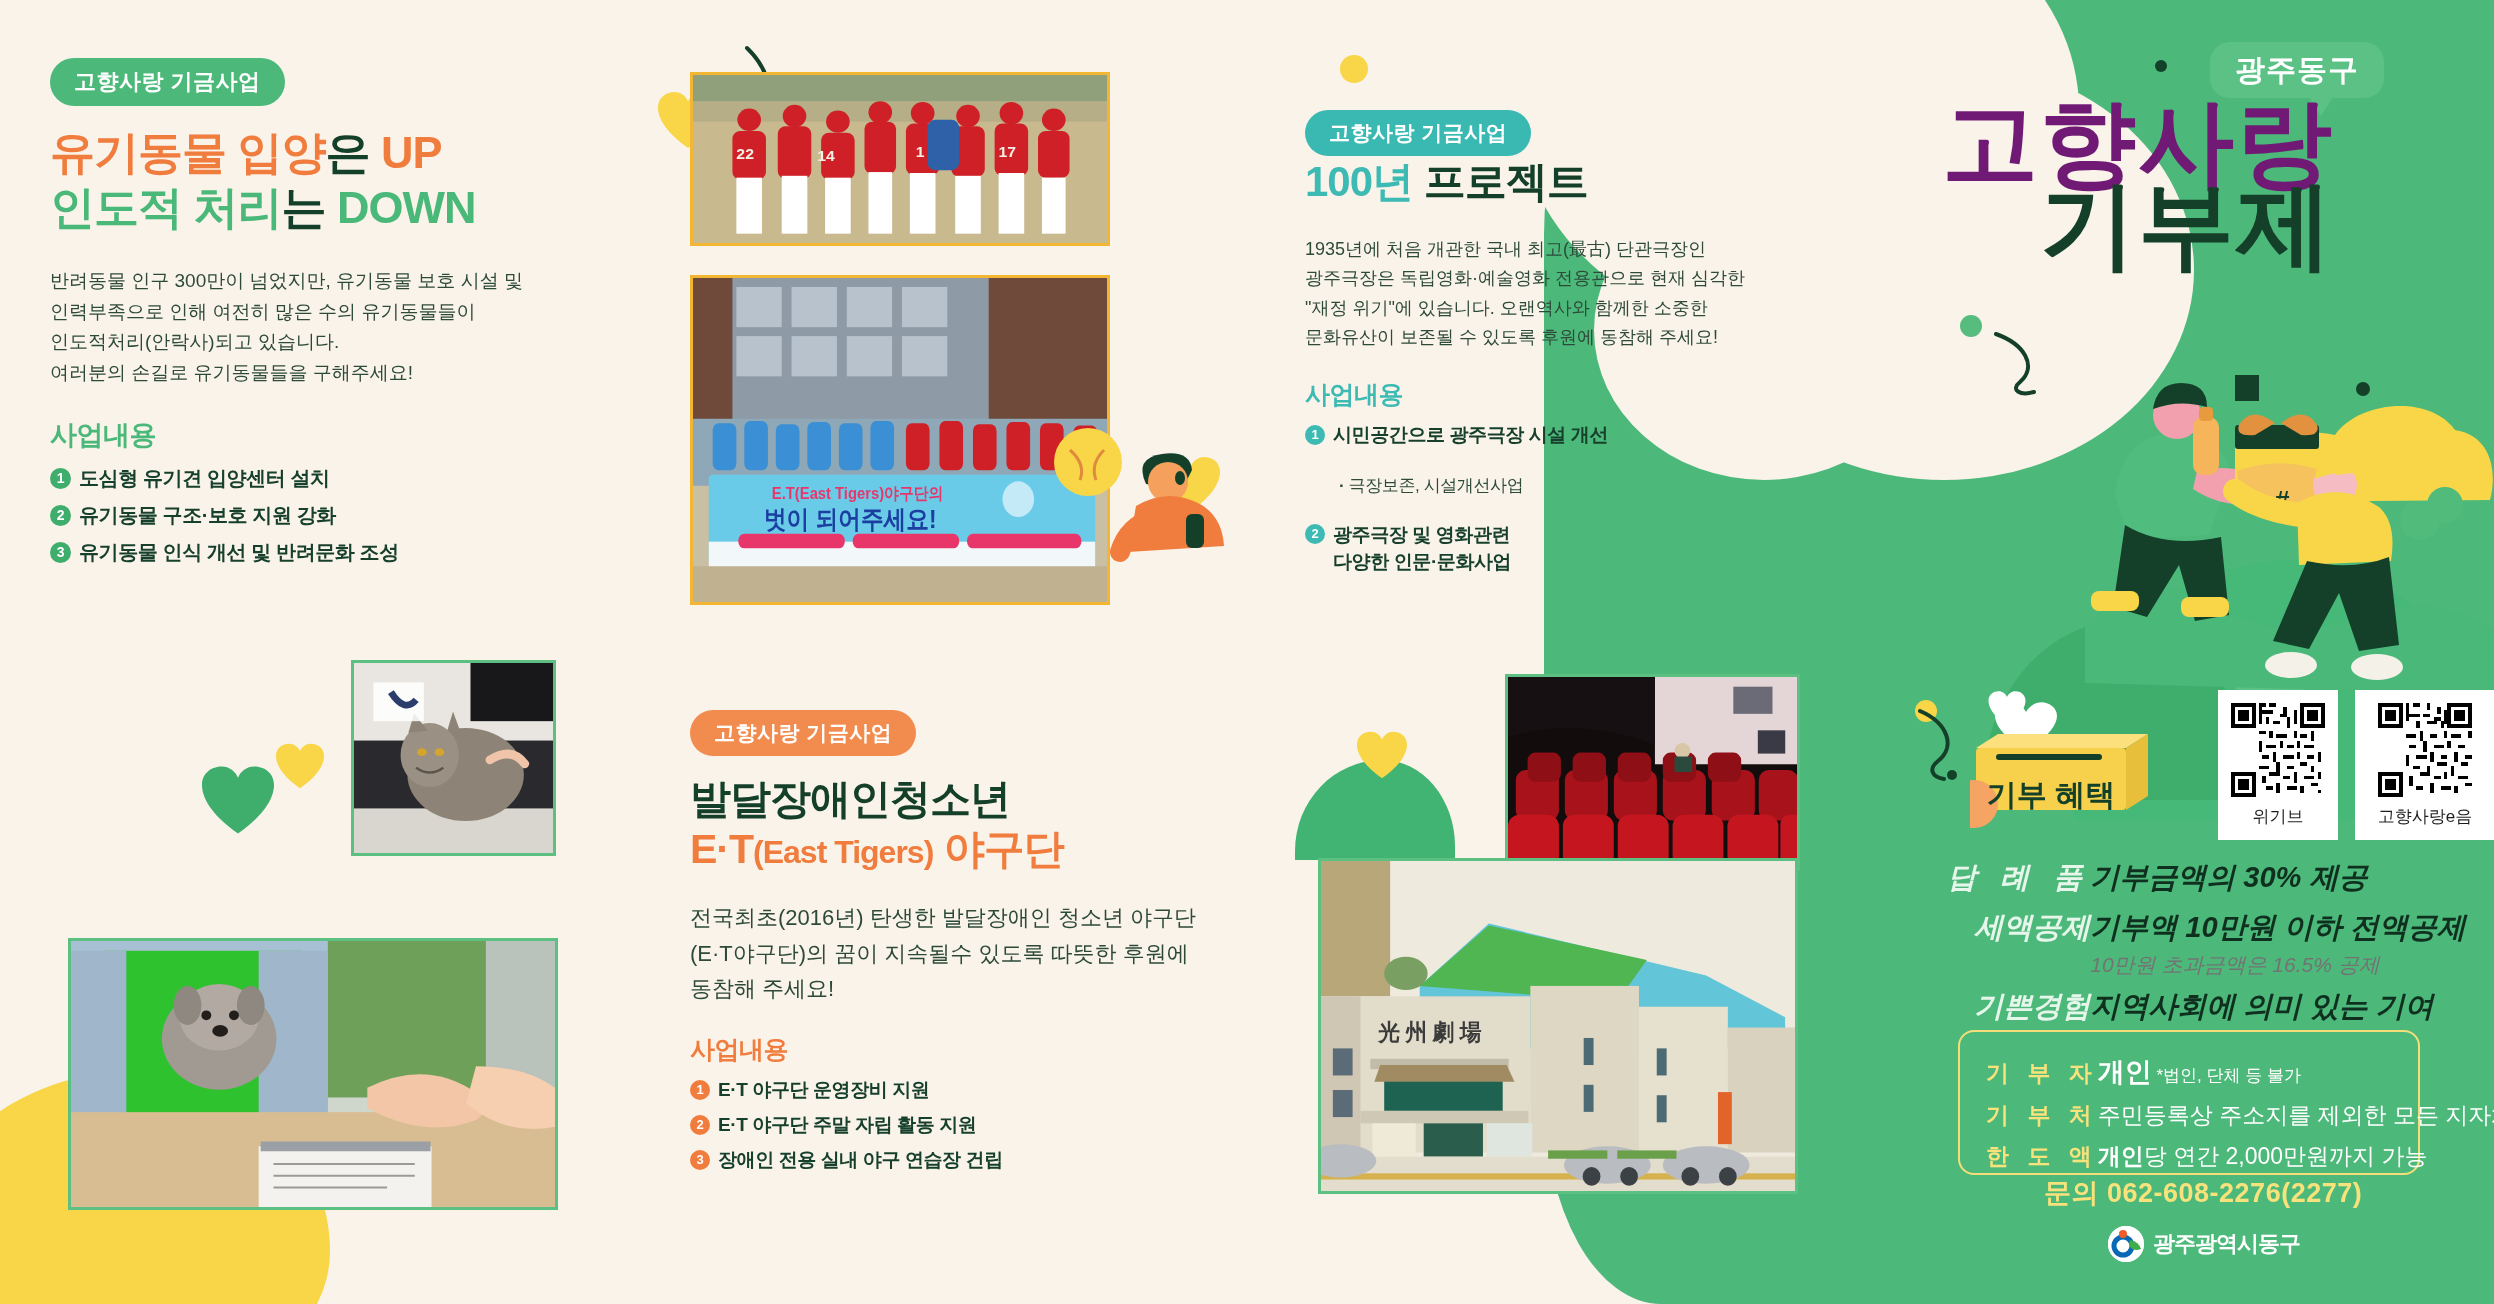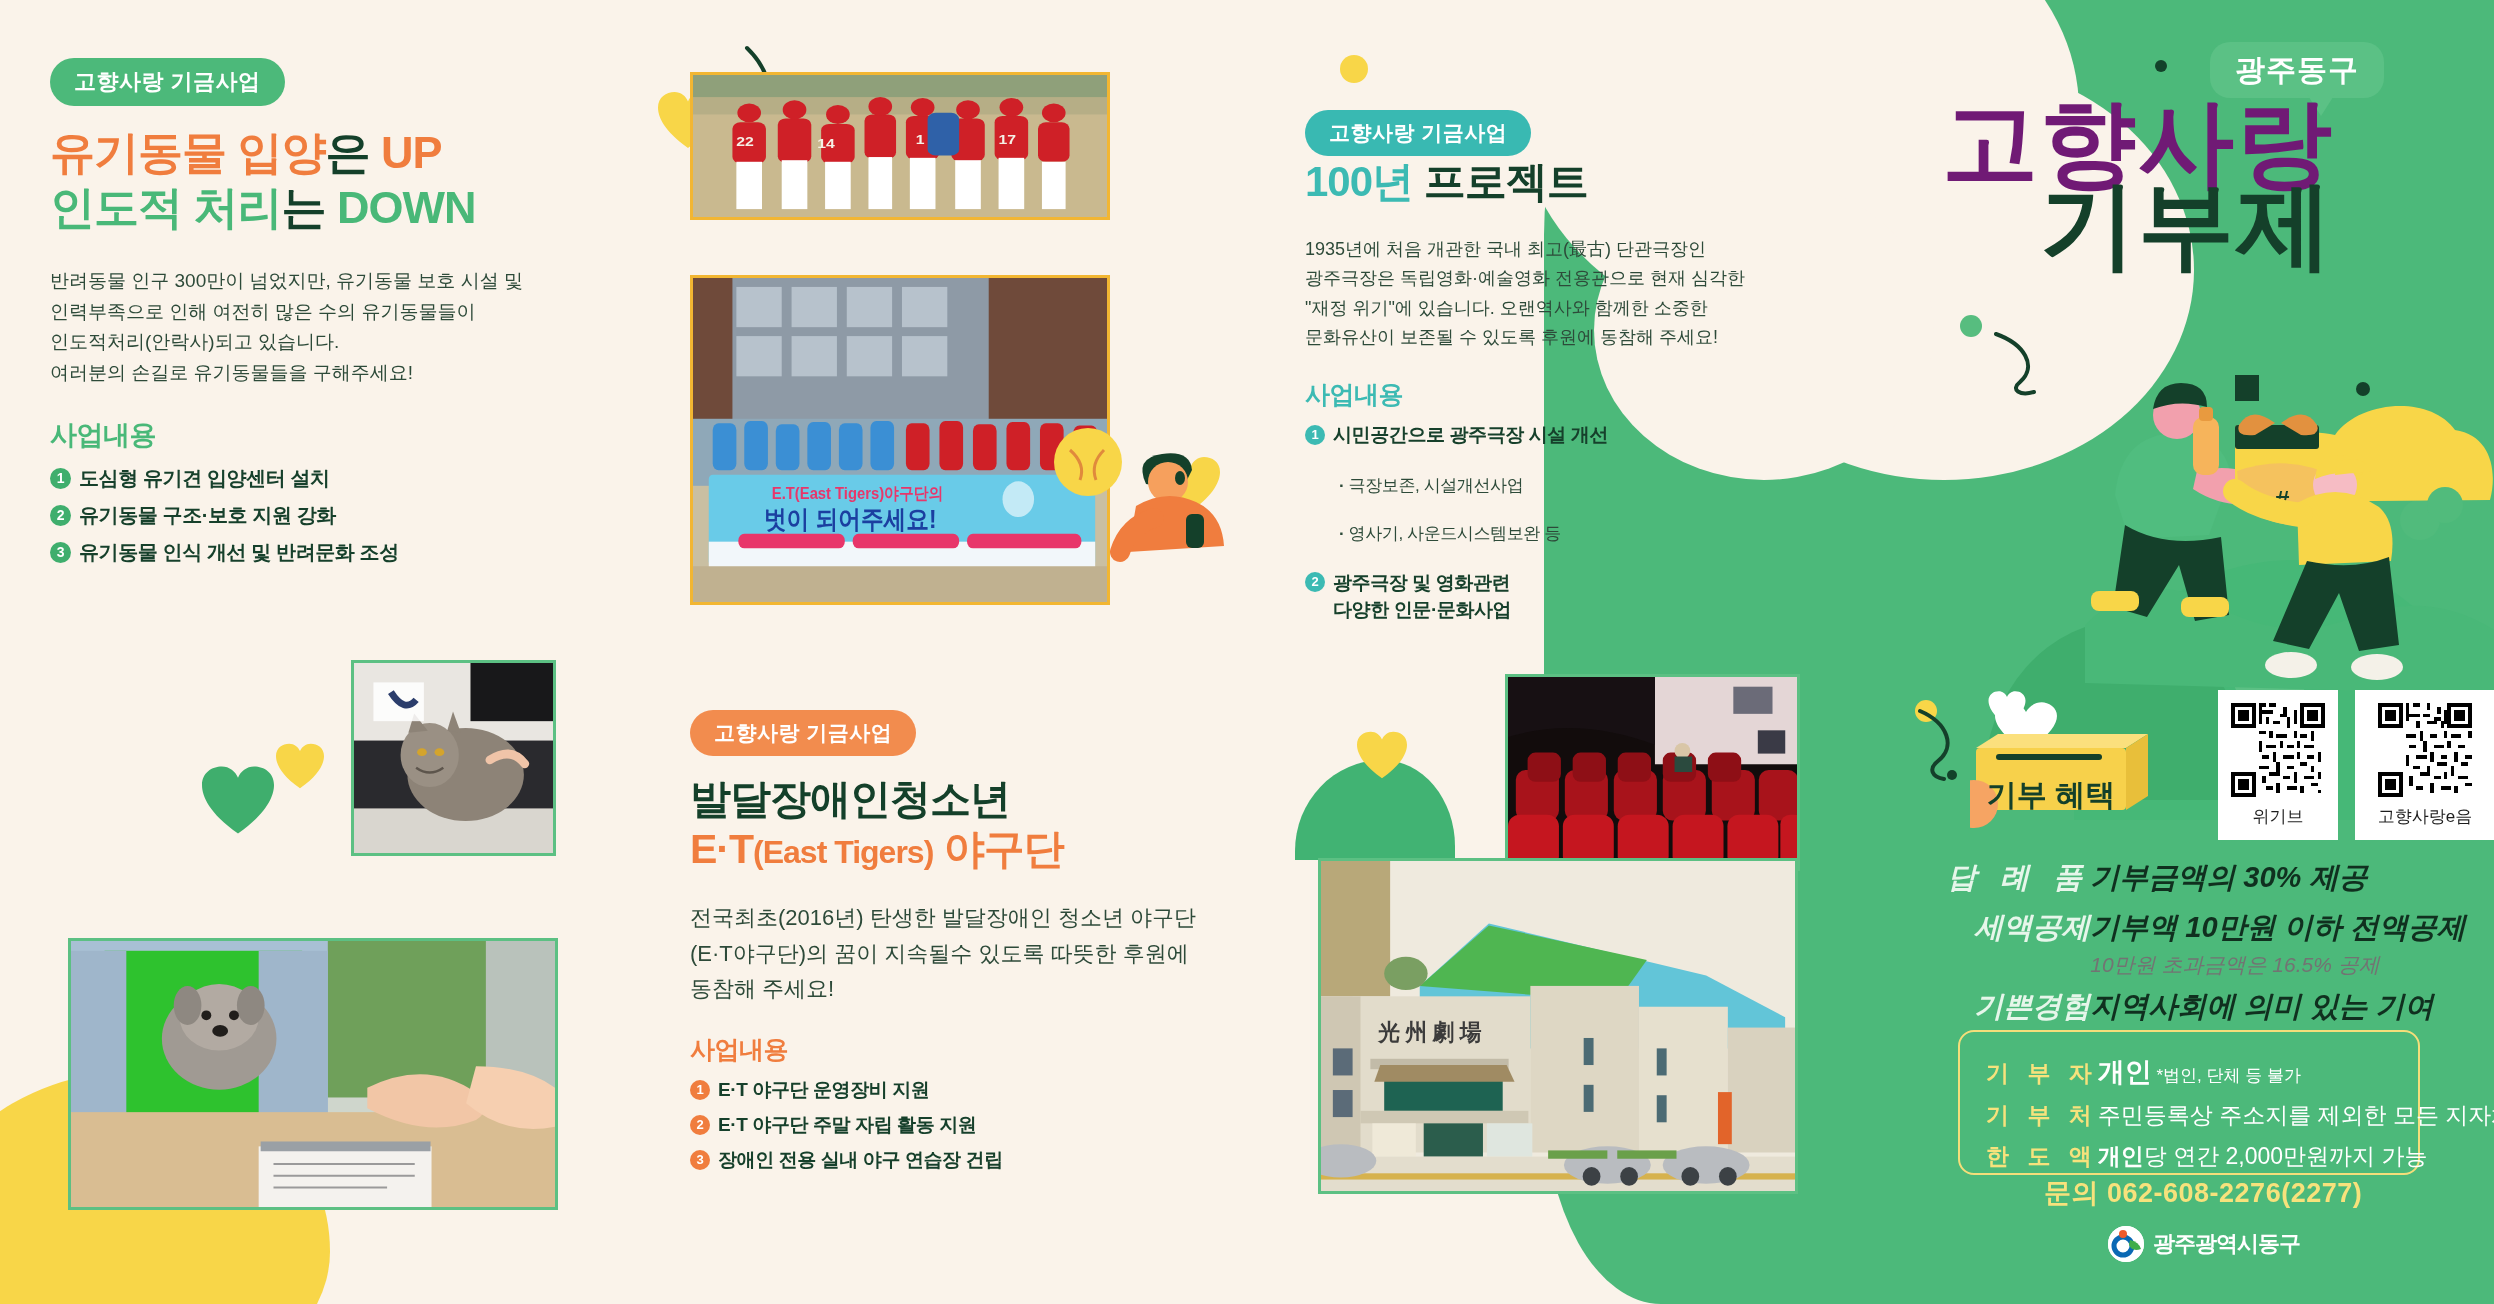--- a/index.html
+++ b/index.html
@@ -349,21 +349,21 @@
       <g stroke="#9a9a9a" stroke-width="2">
         <line x1="205" y1="228" x2="348" y2="228"></line>
         <line x1="205" y1="240" x2="348" y2="240"></line>
         <line x1="205" y1="252" x2="320" y2="252"></line>
       </g>
       <path d="M300,150 q60,-30 110,5 q20,15 0,28 q-50,20 -110,-12 Z" fill="#f2c6a6"></path>
       <path d="M410,128 q50,0 80,22 l0,40 q-50,10 -90,-24 Z" fill="#f6cfb0"></path>
     </svg>
   </div>
 
-  <div class="photo bd-yellow" style="left:690px; top:72px; width:420px; height:148px;">
+  <div class="photo bd-yellow" style="left:690px; top:72px; width:420px; height:174px;">
     <svg width="100%" height="100%" viewBox="0 0 420 180" preserveAspectRatio="none">
       <rect width="420" height="180" fill="#c9b98f"></rect>
       <rect x="0" y="0" width="420" height="32" fill="#8fa07a"></rect>
       <rect x="0" y="28" width="420" height="22" fill="#b6ae86"></rect>
       <g fill="#cf2027">
         <rect x="40" y="60" width="34" height="52" rx="8"></rect>
         <rect x="86" y="55" width="34" height="56" rx="8"></rect>
         <rect x="130" y="62" width="34" height="50" rx="8"></rect>
         <rect x="174" y="50" width="32" height="56" rx="8"></rect>
         <rect x="216" y="52" width="34" height="55" rx="8"></rect>
@@ -508,23 +508,20 @@
 
     <div class="sec-title sec-title-teal" style="font-size:25px; margin-top:26px;">사업내용</div>
 
     <ul class="bullets" style="margin-top:11px; font-size:19px;">
       <li>
         <span class="num n-teal" style="width:20px;height:20px;font-size:13px;margin:3px 8px 0 0;">1</span>
         <span>시민공간으로 광주극장 시설 개선</span>
       </li>
       <li style="display:block; margin:6px 0 0 34px; font-size:17px;">
         <span class="subbullet">극장보존, 시설개선사업</span>
-      </li>
-      <li style="display:block; margin:5px 0 0 34px; font-size:17px;">
-        <span class="subbullet">영사기, 사운드시스템보완 등</span>
       </li>
       <li style="margin-top:24px;">
         <span class="num n-teal" style="width:20px;height:20px;font-size:13px;margin:3px 8px 0 0;">2</span>
         <span style="line-height:1.45;">광주극장 및 영화관련
 다양한 인문·문화사업</span>
       </li>
     </ul>
   </div>
 
   <div class="photo bd-green" style="left:1505px; top:674px; width:295px; height:197px;">

